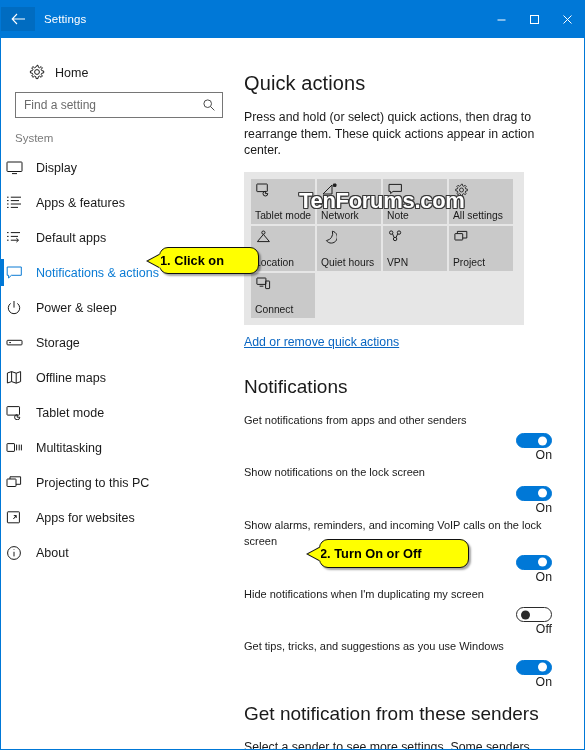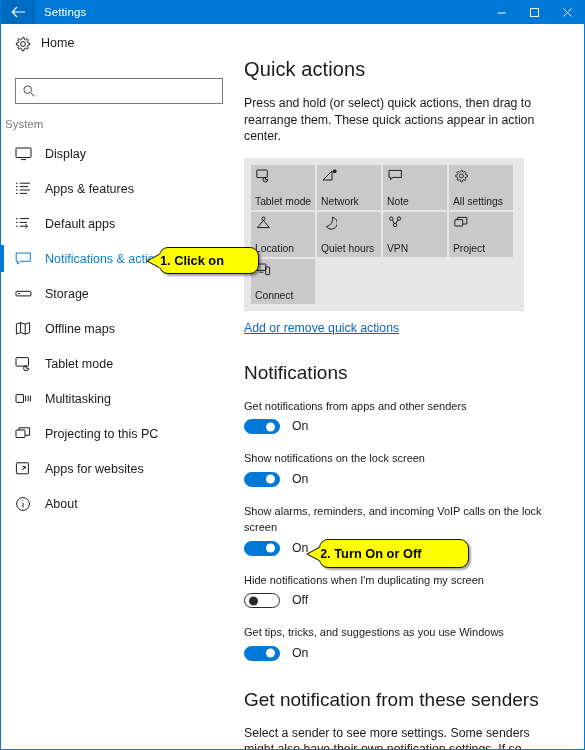--- a/index.html
+++ b/index.html
@@ -14,21 +14,21 @@
     width: 585px; height: 750px;
     background: #ffffff;
     border: 1px solid #0078d7;
     border-top: none;
     overflow: hidden;
   }
 
   
   .titlebar {
     position: relative;
-    height: 24px;
+    height: 38px;
     background: #0078d7;
     display: flex;
     align-items: center;
     color: #ffffff;
   }
   .back-btn {
     width: 34px; height: 24px;
     background: #006cc1;
     display: flex; align-items: center; justify-content: center;
     cursor: pointer;
@@ -56,23 +56,23 @@
   .body-wrap { display: flex; height: 725px; }
 
   
   .sidebar {
     width: 238px;
     flex: none;
     padding-top: 12px;
     background: #ffffff;
   }
   .home-row {
-    display: flex; align-items: flex-start;
+    display: flex; align-items: flex-end;
     height: 30px;
-    padding-left: 14px;
+    padding-left: 28px;
     cursor: pointer;
   }
   .home-row .ico { width: 26px; display:flex; align-items:center; }
   .home-label { font-size: 12.5px; color: #1a1a1a; }
 
   .search-wrap {
     margin: 12px 16px 0 14px;
     height: 26px;
     border: 1px solid #767676;
     display: flex; align-items: center;
@@ -87,27 +87,27 @@
     color: #6b6b6b;
     padding-left: 8px;
     background: transparent;
   }
   .search-input::placeholder { color: #6b6b6b; opacity: 1; }
   .search-ico { width: 26px; display: flex; align-items: center; justify-content: center; cursor: pointer; }
 
   .group-label {
     font-size: 11.5px;
     color: #7a7a7a;
-    padding: 14px 0 6px 4px;
+    padding: 14px 0 6px 14px;
   }
   .nav-item {
     position: relative;
     display: flex; align-items: center;
     height: 35px;
-    padding-left: 14px;
+    padding-left: 5px;
     cursor: pointer;
     text-align: center;
   }
   .nav-item .ico {
     width: 30px;
     display: flex; align-items: center;
     color: #1a1a1a;
   }
   .nav-label { font-size: 12.5px; color: #1a1a1a; }
   .nav-item.selected .nav-label { color: #0a7bd4; }
@@ -202,21 +202,21 @@
     margin-bottom: 14px;
   }
   .setting-row { margin-bottom: 14px; }
   .setting-label {
     font-size: 11px;
     color: #1a1a1a;
     line-height: 16.5px;
     max-width: 300px;
     margin-bottom: 5px;
   }
-  .toggle-row { display: flex; align-items: flex-start; height: 17px; }
+  .toggle-row { display: flex; align-items: flex-end; height: 17px; flex-direction: column; }
   .toggle {
     width: 36px; height: 15px;
     border-radius: 8px;
     position: relative;
     cursor: pointer;
     flex: none;
   }
   .toggle.on { background: #0078d7; border: 1px solid #0078d7; }
   .toggle.off { background: #ffffff; border: 1px solid #2b2b2b; }
   .toggle .knob {
@@ -301,20 +301,21 @@
             <g fill="none" stroke="#1a1a1a" stroke-width="1">
               <circle cx="8" cy="8" r="2.4"></circle>
               <path d="M8 1.3 L9 1.3 L9.3 3.2 L10.6 3.8 L12.1 2.6 L13.4 3.9 L12.2 5.4 L12.8 6.7 L14.7 7 L14.7 8.9 L12.8 9.2 L12.2 10.5 L13.4 12 L12.1 13.3 L10.6 12.1 L9.3 12.7 L9 14.6 L7.1 14.6 L6.8 12.7 L5.5 12.1 L4 13.3 L2.7 12 L3.9 10.5 L3.3 9.2 L1.4 8.9 L1.4 7 L3.3 6.7 L3.9 5.4 L2.7 3.9 L4 2.6 L5.5 3.8 L6.8 3.2 Z"></path>
             </g>
           </svg>
         </span>
         <span class="home-label">Home</span>
       </div>
 
       <div class="search-wrap">
+        <input class="search-input" type="text" placeholder="Find a setting" style="">
         <span class="search-ico">
           <svg width="14" height="14" viewBox="0 0 14 14">
             <g fill="none" stroke="#4a4a4a" stroke-width="1">
               <circle cx="5.7" cy="5.7" r="3.8"></circle>
               <path d="M8.5 8.5 L12.4 12.4"></path>
             </g>
           </svg>
         </span>
       </div>
 
@@ -361,20 +362,31 @@
         <span class="ico">
           <svg width="17" height="15" viewBox="0 0 17 15">
               <g fill="none" stroke="currentColor" stroke-width="1">
                 <path d="M1.2 2 H15.3 V10.3 H5.4 L2.6 13 V10.3 H1.2 Z"></path>
               </g>
             </svg>
         </span>
         <span class="nav-label">Notifications &amp; actions</span>
       </div>
 
+      <div class="nav-item">
+        <span class="ico">
+          <svg width="16" height="16" viewBox="0 0 16 16">
+              <g fill="none" stroke="currentColor" stroke-width="1">
+                <path d="M4.6 3.4 A5.7 5.7 0 1 0 11.4 3.4"></path>
+                <path d="M8 1 V7.6"></path>
+              </g>
+            </svg>
+        </span>
+        <span class="nav-label">Power &amp; sleep</span>
+      </div>
 
       <div class="nav-item">
         <span class="ico">
           <svg width="17" height="13" viewBox="0 0 17 13">
               <g fill="none" stroke="currentColor" stroke-width="1">
                 <rect x="1" y="4.3" width="15" height="4.6" rx="0.8"></rect>
                 <path d="M3.2 6.6 H5"></path>
               </g>
             </svg>
         </span>
@@ -563,20 +575,21 @@
                     <rect x="0.9" y="1" width="9" height="6.4" rx="0.4"></rect>
                     <path d="M3.6 9.2 H7.4"></path>
                     <rect x="9.6" y="4" width="4" height="7.6" rx="0.5"></rect>
                   </g>
                 </svg>
             </span>
             <span class="qa-lbl">Connect</span>
           </div>
 
         </div>
+        <div class="watermark">TenForums.com</div>
       </div>
 
       <span class="link">Add or remove quick actions</span>
 
       <h2 class="sub-title">Notifications</h2>
 
       <div class="setting-row">
         <div class="setting-label">Get notifications from apps and other senders</div>
         <div class="toggle-row">
           <div class="toggle on">

